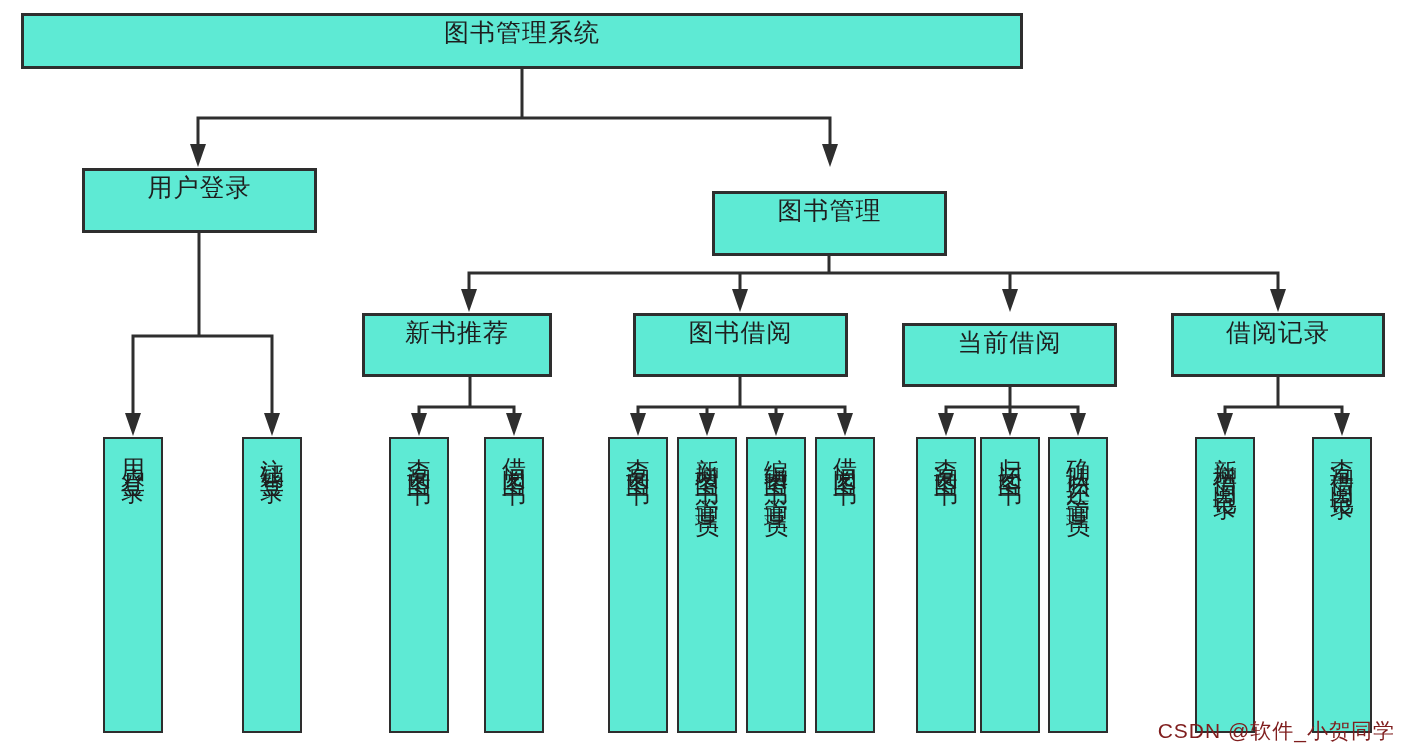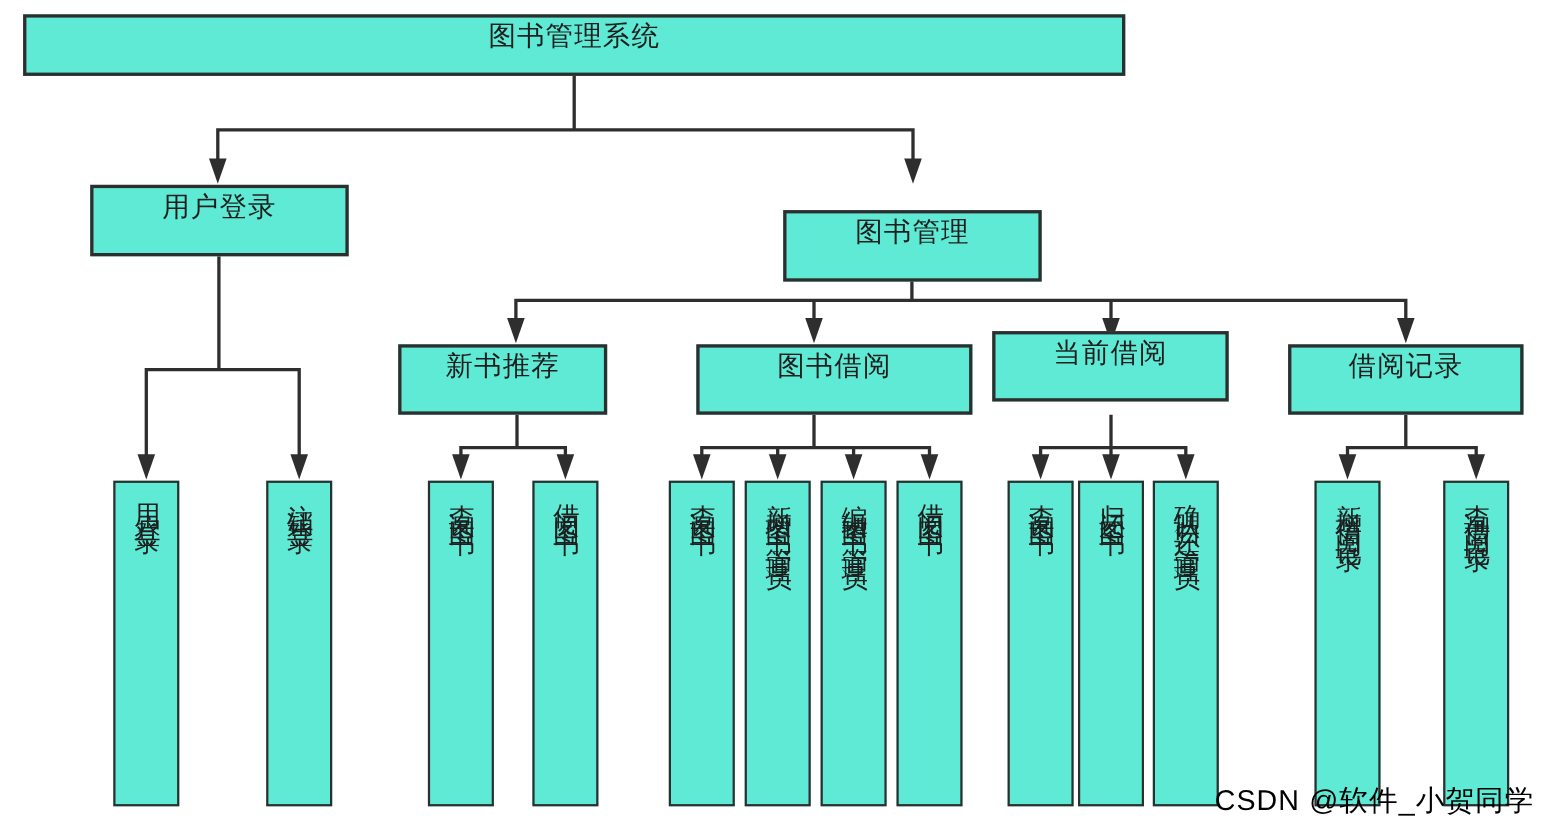--- a/index.html
+++ b/index.html
@@ -47,23 +47,23 @@
     text-orientation: mixed;
     font-size: 24px;
     letter-spacing: 8px;
     line-height: 1;
     white-space: nowrap;
   }
   .watermark {
     position: absolute;
     right: 10px;
     bottom: 2px;
-    font-size: 26px;
+    font-size: 21px;
     letter-spacing: 1px;
-    color: #000000;
+    color: #7f1d1d;
     z-index: 10;
     white-space: nowrap;
   }
 </style>
 </head>
 <body>
 
 <div class="canvas">
 
   <svg class="connector-layer" viewBox="0 0 1405 747" xmlns="http://www.w3.org/2000/svg">
@@ -116,24 +116,24 @@
   <div class="node h-node" style="left:82px; top:168px; width:235px; height:65px;">
     <span class="label">用户登录</span>
   </div>
   <div class="node h-node" style="left:712px; top:168px; width:235px; height:65px;margin-top:23px;">
     <span class="label">图书管理</span>
   </div>
 
   <div class="node h-node" style="left:362px; top:313px; width:190px; height:64px;">
     <span class="label">新书推荐</span>
   </div>
-  <div class="node h-node" style="left:633px; top:313px; width:251px; height:64px;">
+  <div class="node h-node" style="left:633px; top:313px; width:215px; height:64px;">
     <span class="label">图书借阅</span>
   </div>
-  <div class="node h-node" style="left:902px; top:301px; width:215px; height:64px;">
+  <div class="node h-node" style="left:902px; top:323px; width:215px; height:64px;">
     <span class="label">当前借阅</span>
   </div>
   <div class="node h-node" style="left:1171px; top:313px; width:214px; height:64px;">
     <span class="label">借阅记录</span>
   </div>
 
   <div class="node v-node" style="left:103px; top:437px; width:60px; height:296px;">
     <span class="label">用户登录</span>
   </div>
   <div class="node v-node" style="left:242px; top:437px; width:60px; height:296px;">

